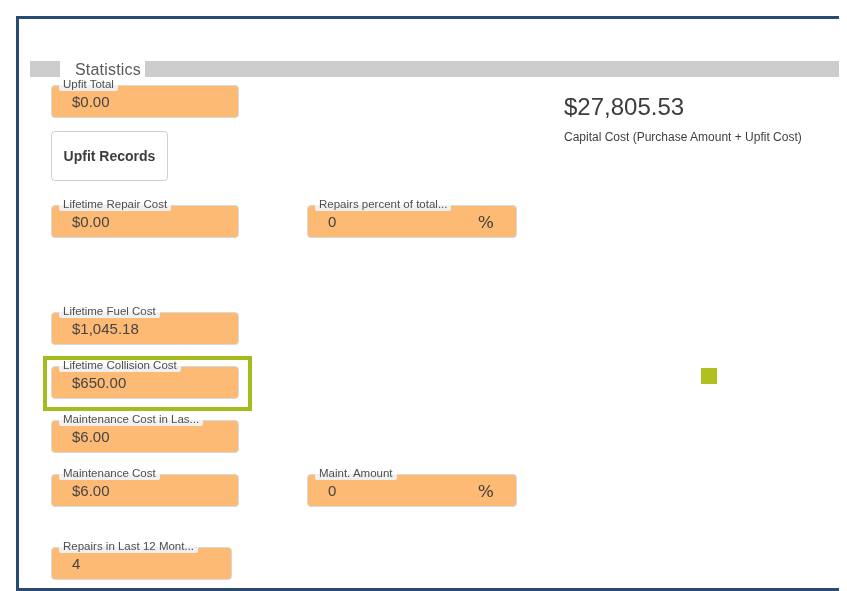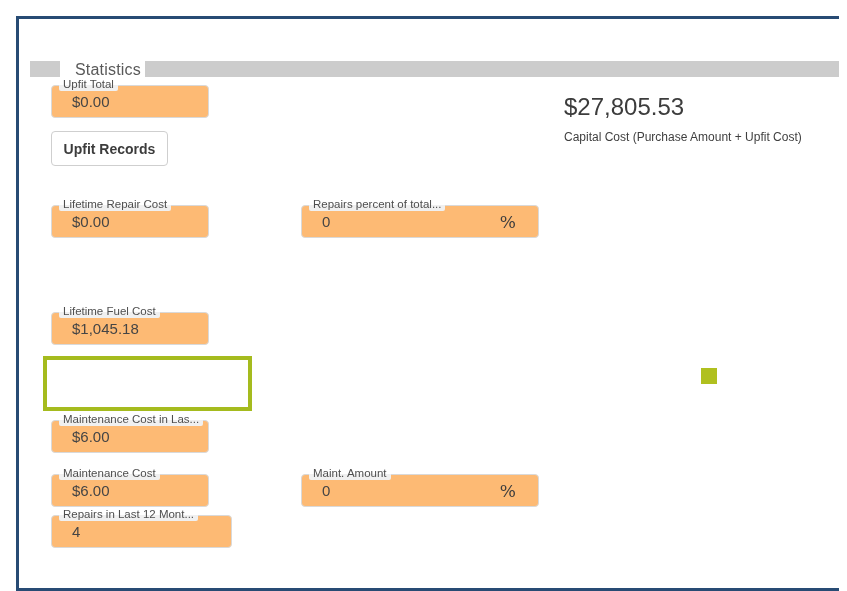--- a/index.html
+++ b/index.html
@@ -51,21 +51,21 @@
   }
   .field .suffix {
     margin-left:auto; padding-right:14px;
     font-family:"DejaVu Serif", serif;
     font-size:17px; color:#3d3d3d;
   }
 
   
   .btn {
     position:absolute; left:32px; top:112px;
-    width:117px; height:35px;
+    width:117px; height:50px;
     background:#ffffff;
     border:1px solid #cfcfcf;
     border-radius:4px;
     font-family:"Liberation Sans", sans-serif;
     font-size:14px; font-weight:bold; color:#3c3c3c;
     display:flex; align-items:center; justify-content:center;
     cursor:pointer;
   }
 
   
@@ -87,30 +87,30 @@
     pointer-events:none;
   }
   .highlight-dash {
     position:absolute; left:682px; top:349px;
     width:7px; height:3px;
     background:#b0c01f;
     z-index:5;
   }
 
   
-  .col-left  { left:32px;  width:158px; }
-  .col-mid   { left:282px; width:238px; }
+  .col-left  { left:32px;  width:188px; }
+  .col-mid   { left:288px; width:210px; }
   .f-upfit        { top:58px; }
   .f-repair       { top:178px; }
   .f-preventative { top:232px; }
   .f-fuel         { top:285px; }
   .f-collision    { top:339px; }
   .f-maintlast    { top:393px; }
   .f-maintcost    { top:447px; }
-  .f-repairs12    { top:488px; width:181px; }
+  .f-repairs12    { top:520px; width:181px; }
   .f-repairpct    { top:178px; }
   .f-maintpct     { top:447px; }
 </style>
 </head>
 <body>
 
 <div class="panel">
 
   <div class="rule rule-left"></div>
   <div class="section-title">Statistics</div>
@@ -133,20 +133,26 @@
   </div>
 
 
   <div class="field col-left f-fuel">
     <span class="flabel">Lifetime Fuel Cost</span>
     <div class="box">
       <span class="value">$1,045.18</span>
     </div>
   </div>
 
+  <div class="field col-left f-collision">
+    <span class="flabel">Lifetime Collision Cost</span>
+    <div class="box">
+      <span class="value">$650.00</span>
+    </div>
+  </div>
   <div class="highlight-box"></div>
   <div class="highlight-dash"></div>
 
   <div class="field col-left f-maintlast">
     <span class="flabel">Maintenance Cost in Las...</span>
     <div class="box">
       <span class="value">$6.00</span>
     </div>
   </div>
 

